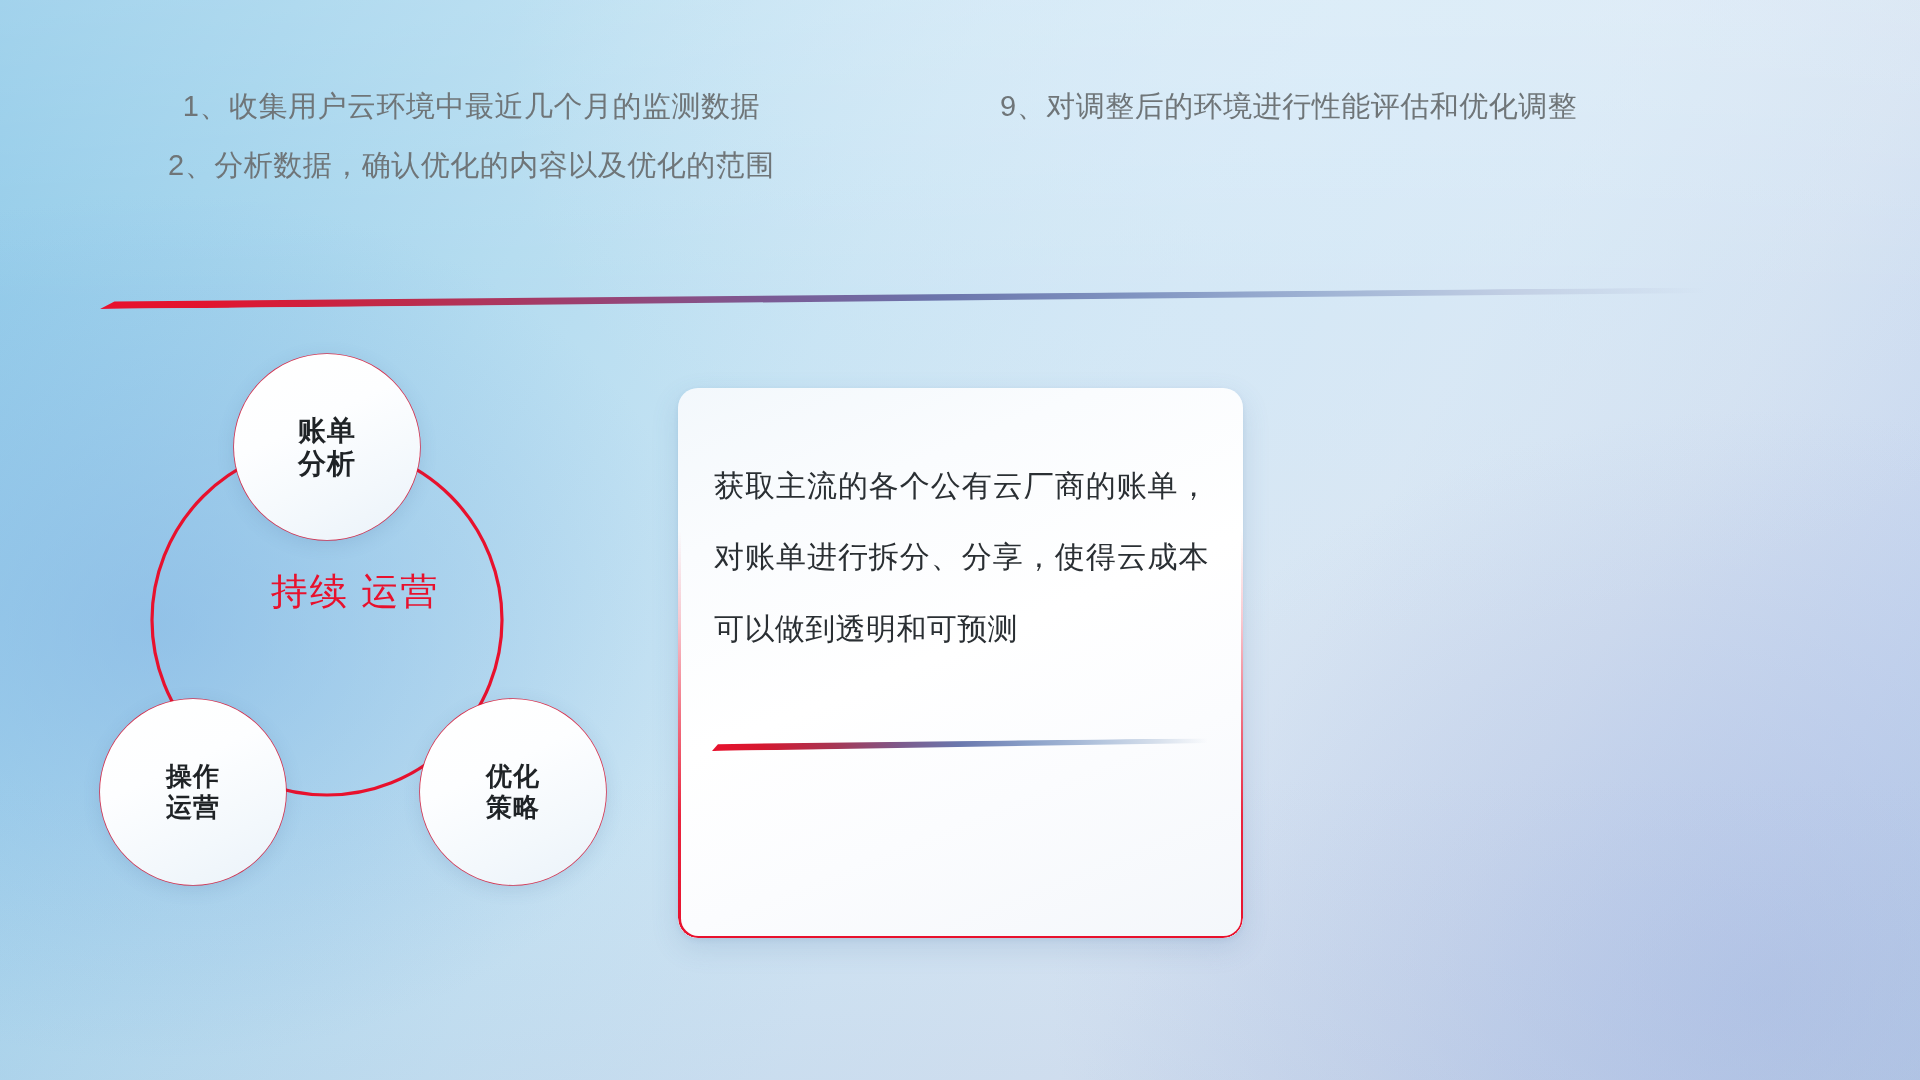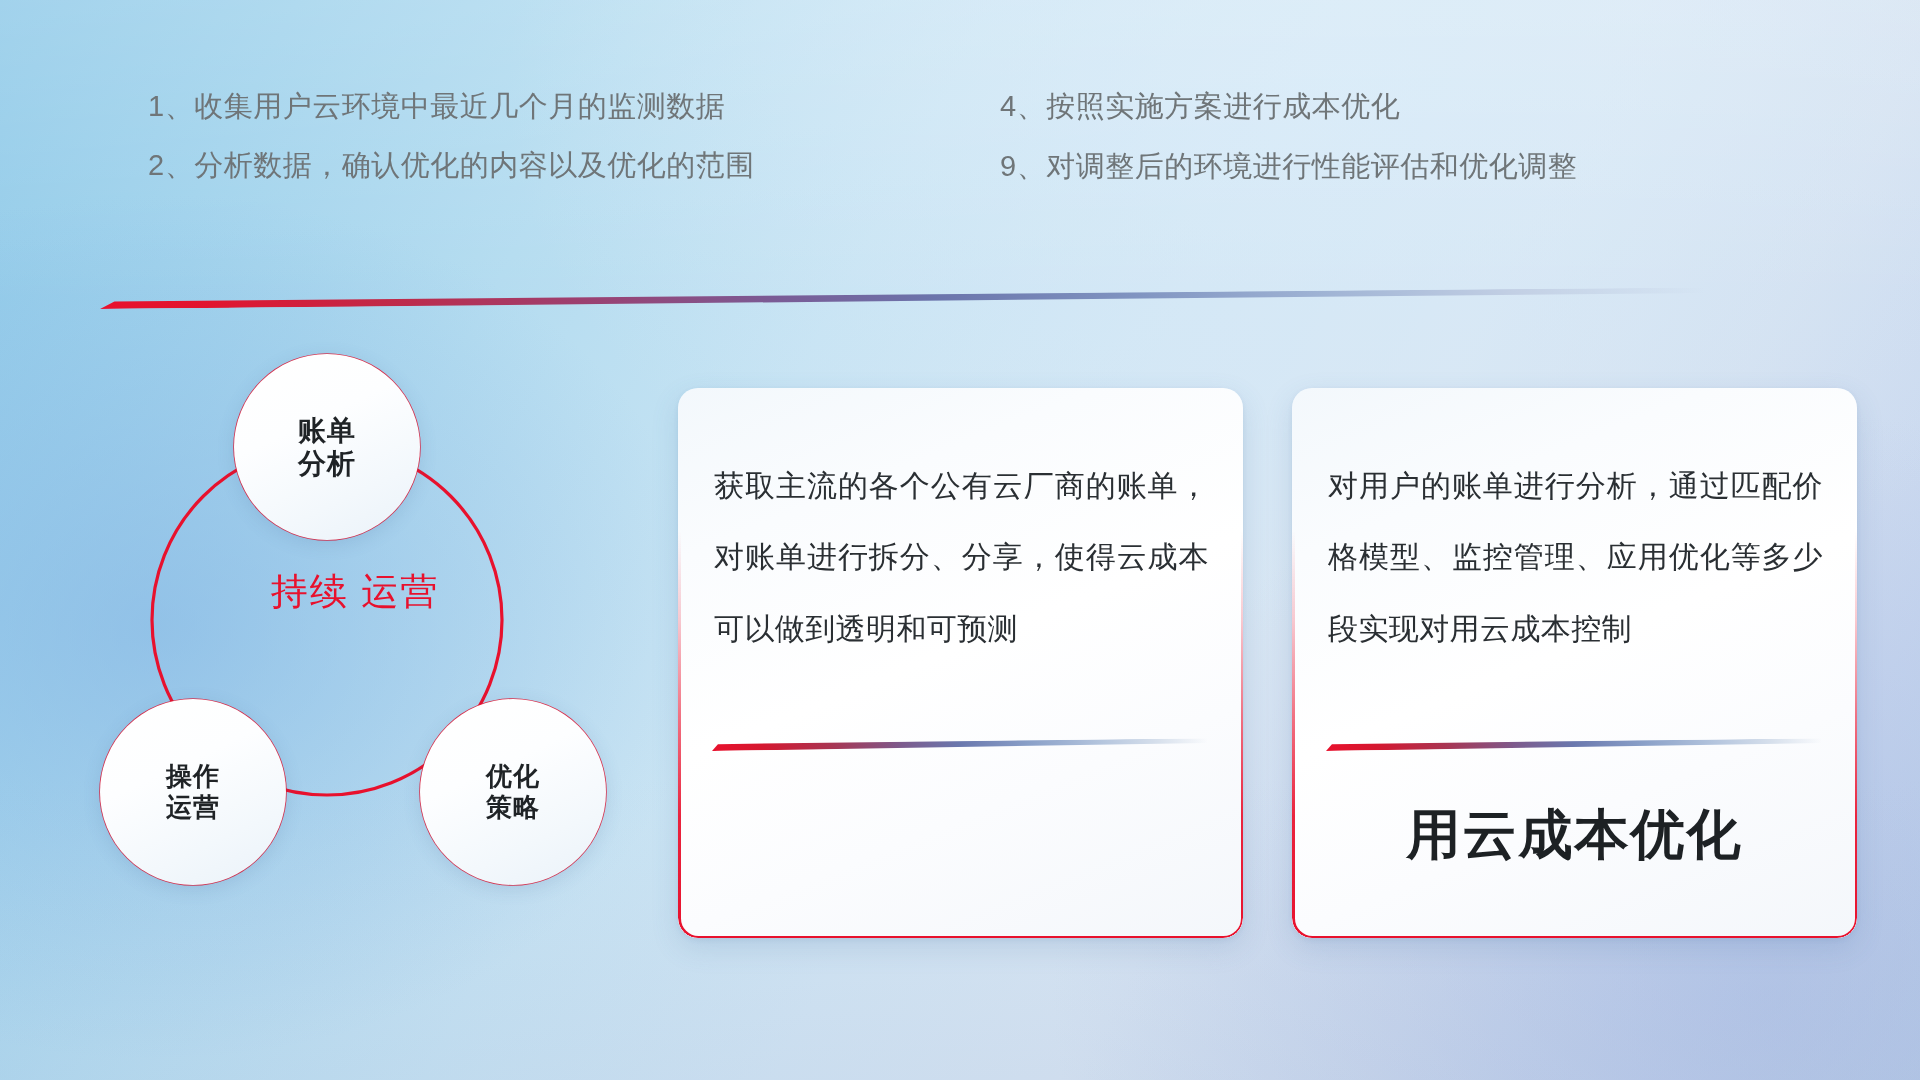--- a/index.html
+++ b/index.html
@@ -43,21 +43,21 @@
     background: linear-gradient(180deg, rgba(255,255,255,0.18) 0%, rgba(255,255,255,0.0) 28%, rgba(255,255,255,0.0) 72%, rgba(160,180,215,0.18) 100%);
     pointer-events: none;
   }
 
   
   .steps {
     position: absolute;
     top: 92px;
     z-index: 5;
   }
-  .steps.left  { left: 148px; }
+  .steps.left  { left: 168px; text-align: center; }
   .steps.right { left: 1000px; }
 
   .step-line {
     font-size: 29px;
     line-height: 1;
     color: #6f7578;
     white-space: nowrap;
     margin-bottom: 30px;
     letter-spacing: 0.5px;
     font-weight: 400;
@@ -253,21 +253,20 @@
 <body>
 
 <div id="stage">
 
   <div class="steps left">
     <div class="step-line">1、收集用户云环境中最近几个月的监测数据</div>
     <div class="step-line">2、分析数据，确认优化的内容以及优化的范围</div>
   </div>
 
   <div class="steps right">
-    <div class="step-line">4、按照实施方案进行成本优化</div>
     <div class="step-line">9、对调整后的环境进行性能评估和优化调整</div>
   </div>
 
   <div class="top-divider">
     <div class="bar"></div>
   </div>
 
   <div class="venn">
     <svg width="560" height="600" viewBox="0 0 560 600">
 
@@ -307,21 +306,14 @@
     </div>
   </div>
 
   <div class="card" id="card-billing">
     <div class="card-body">获取主流的各个公有云厂商的账单，对账单进行拆分、分享，使得云成本可以做到透明和可预测</div>
     <div class="card-divider">
       <div class="bar"></div>
     </div>
   </div>
 
-  <div class="card" id="card-cost">
-    <div class="card-body">对用户的账单进行分析，通过匹配价格模型、监控管理、应用优化等多少段实现对用云成本控制</div>
-    <div class="card-divider">
-      <div class="bar"></div>
-    </div>
-    <div class="card-title">用云成本优化</div>
-  </div>
 
 </div>
 
 </body></html>

